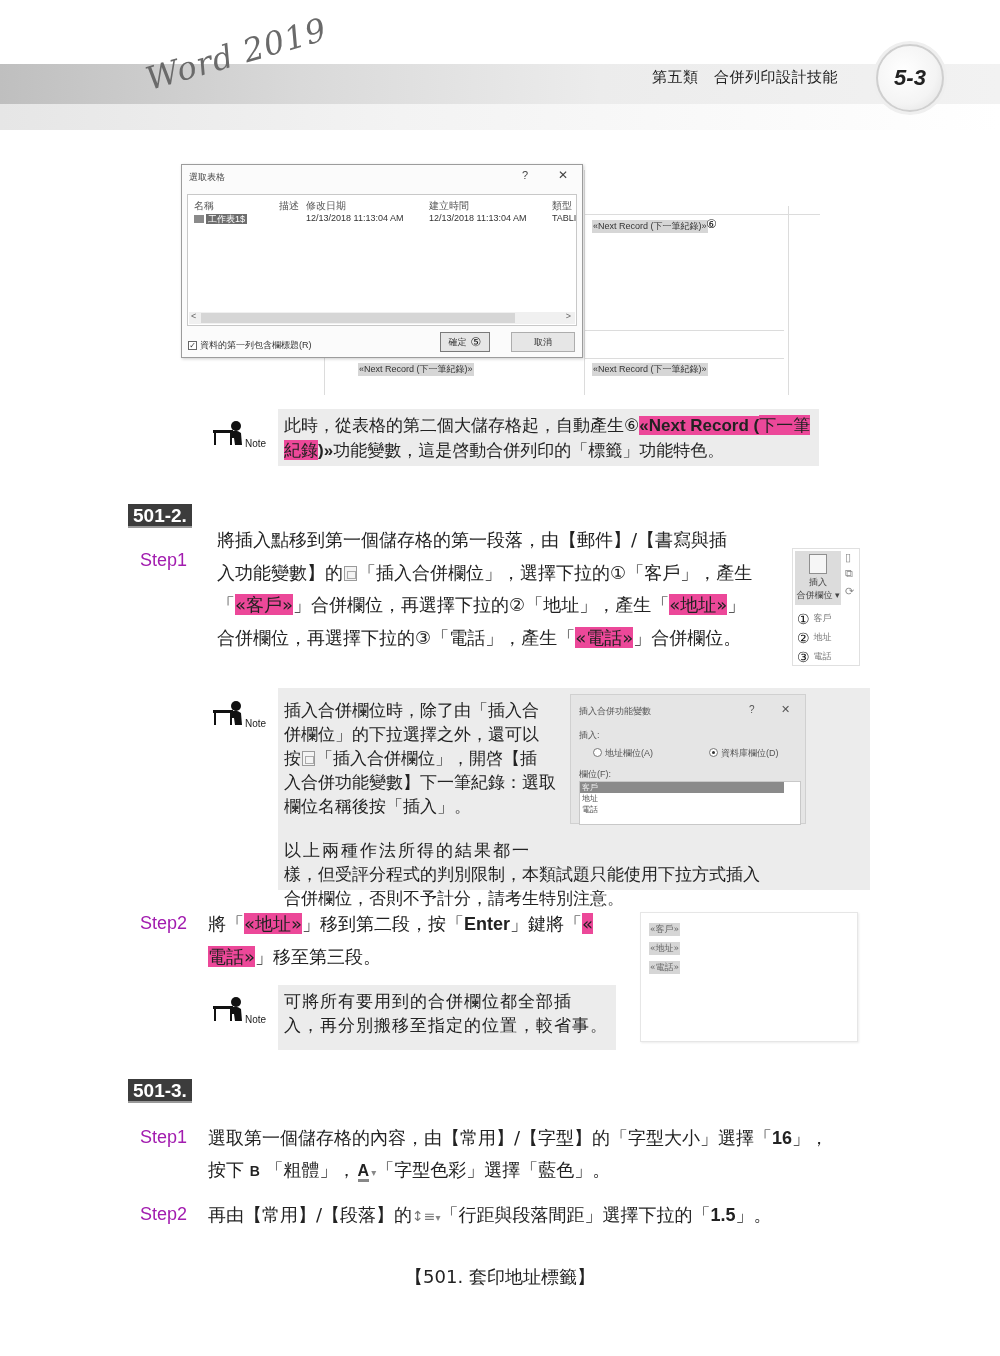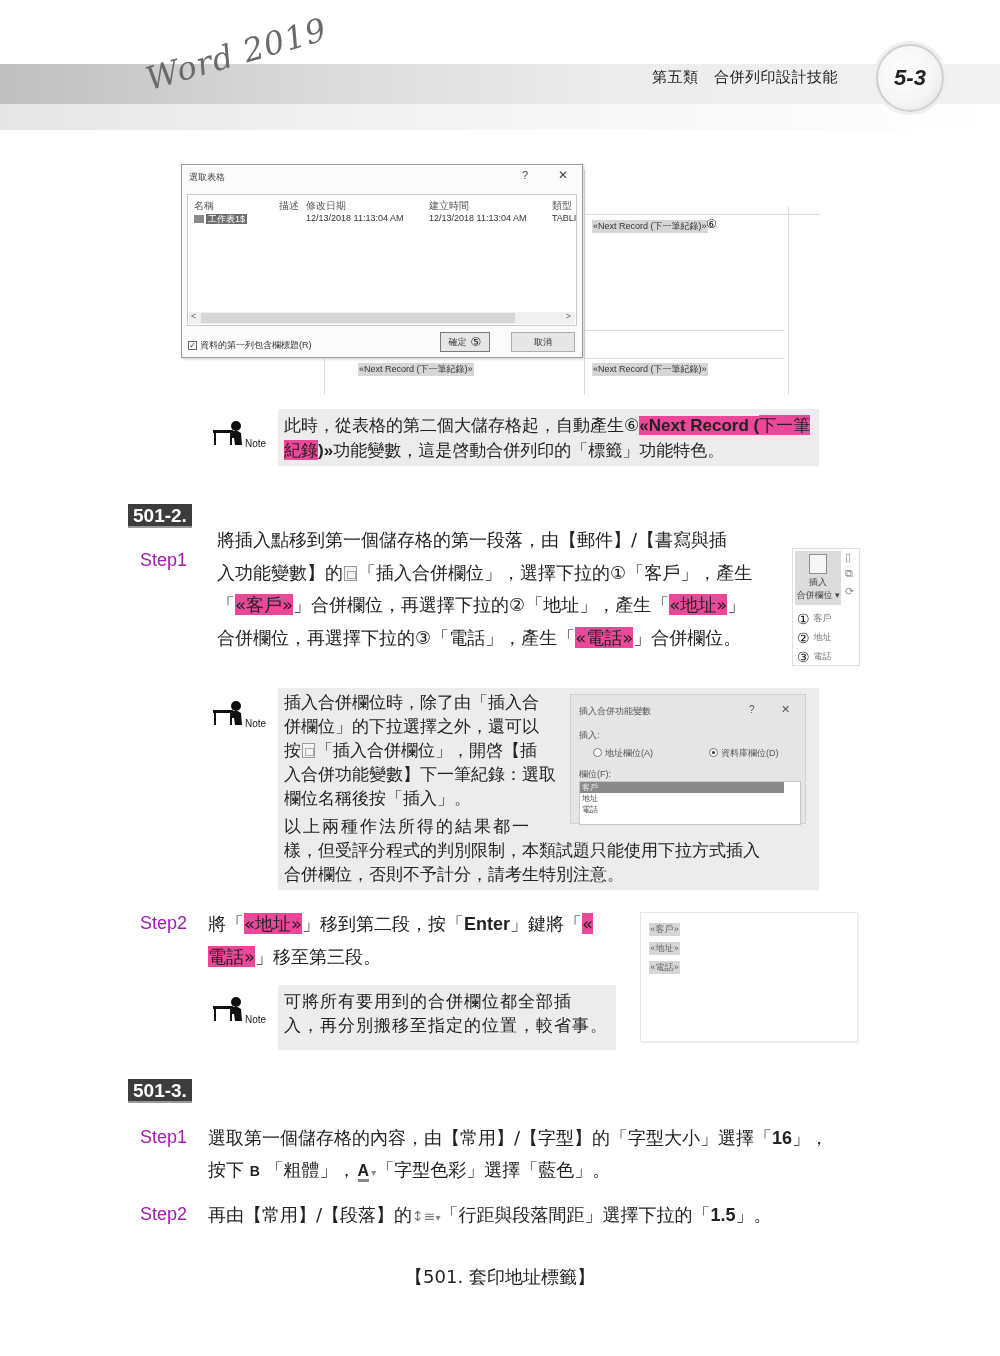--- a/index.html
+++ b/index.html
@@ -223,27 +223,27 @@
 <div class="note-icon" style="left:212px; top:700px;">
   <svg width="34" height="26" viewBox="0 0 34 26">
       <rect x="1" y="10" width="20" height="3" fill="#111"></rect>
       <rect x="2" y="13" width="2" height="12" fill="#111"></rect>
       <rect x="18" y="13" width="2" height="12" fill="#111"></rect>
       <circle cx="24" cy="6" r="5" fill="#111"></circle>
       <path d="M19 12 Q24 9 29 13 L30 25 L23 25 L22 18 L19 18 Z" fill="#111"></path>
     </svg>
   <span class="note-word">Note</span>
 </div>
-<div class="note-box" style="left:278px; top:688px; width:541px; height:202px; padding-top:2px;">
+<div class="note-box" style="left:278px; top:688px; width:592px; height:202px; padding-top:10px;">
   <div>插入合併欄位時，除了由「插入合</div>
   <div>併欄位」的下拉選擇之外，還可以</div>
   <div><span>按</span><span class="inline-icon"></span><span>「插入合併欄位」，開啓【插</span></div>
   <div>入合併功能變數】下一筆紀錄：選取</div>
   <div>欄位名稱後按「插入」。</div>
-  <div style="margin-top:4px; letter-spacing:2px;">以上兩種作法所得的結果都一</div>
+  <div style="margin-top:20px; letter-spacing:2px;">以上兩種作法所得的結果都一</div>
   <div>樣，但受評分程式的判別限制，本類試題只能使用下拉方式插入</div>
   <div>合併欄位，否則不予計分，請考生特別注意。</div>
 </div>
 
 <div class="mf-dialog">
   <span class="abs" style="left:8px; top:10px;">插入合併功能變數</span>
   <span class="abs" style="left:178px; top:9px; font-size:10px;">?</span>
   <span class="abs" style="left:210px; top:8px; font-size:11px;">✕</span>
   <span class="abs" style="left:8px; top:34px;">插入:</span>
   <span class="abs" style="left:22px; top:52px;"><span class="radio"></span><span>地址欄位(A)</span></span>

